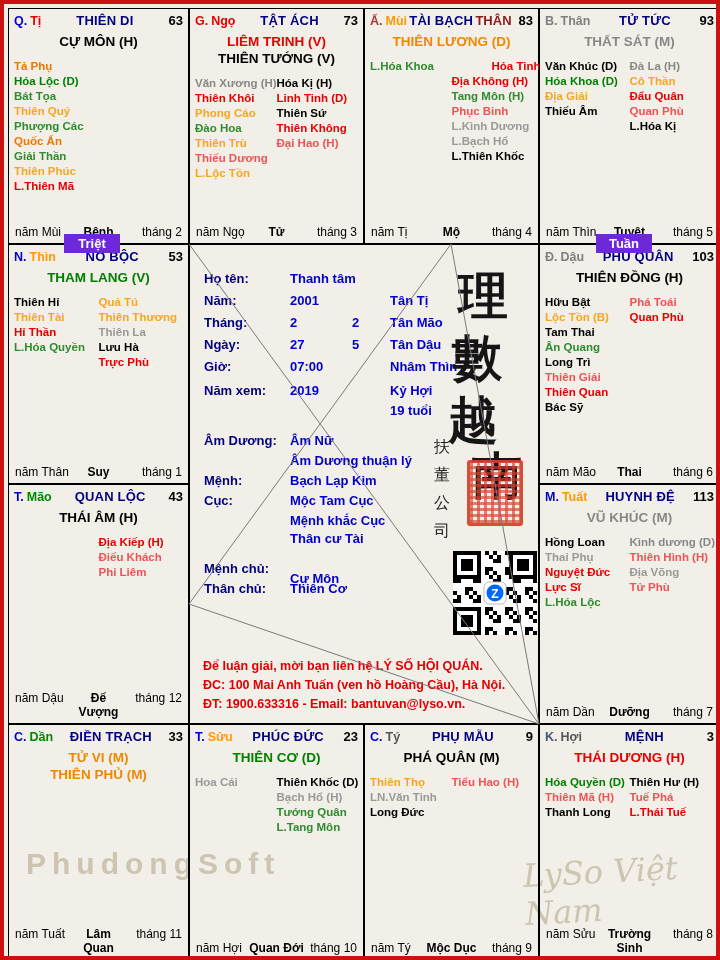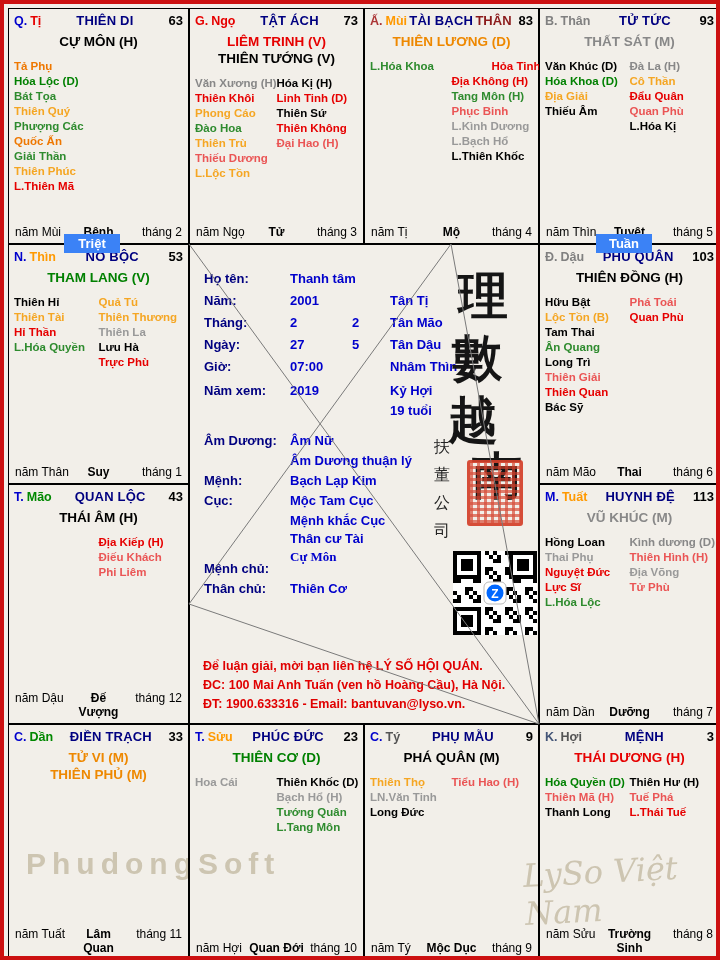--- a/index.html
+++ b/index.html
@@ -27,21 +27,21 @@
   .calli-col{position:absolute;left:262px;top:20px;width:62px;text-align:center;font-size:50px;line-height:62px;font-family:"DejaVu Serif",serif;font-weight:bold;color:#151515;}
   .calli-col span{display:block;}
   .calli-col span:nth-child(2){transform:translateX(-6px);}
   .calli-col span:nth-child(3){transform:translateX(-10px);}
   .calli-col span:nth-child(4){transform:translate(14px,-6px);}
   .company-col{position:absolute;left:242px;top:188px;width:20px;text-align:center;font-size:16px;line-height:28px;font-family:"DejaVu Serif",serif;color:#222;}
   .company-col span{display:block;}
   .seal{position:absolute;left:277px;top:215px;width:56px;height:66px;border:3px solid #d4402a;border-radius:3px;opacity:.92;box-sizing:border-box;
         background:repeating-linear-gradient(0deg,rgba(212,64,42,.7) 0 3px,rgba(212,64,42,0) 3px 6px),repeating-linear-gradient(90deg,rgba(212,64,42,.7) 0 3px,rgba(212,64,42,0) 3px 7px);}
   .qr{position:absolute;left:263px;top:306px;width:84px;height:84px;}
-  .badge{position:absolute;background:#3b82f6;color:#fff;font-weight:bold;font-size:13px;text-align:center;width:56px;height:19px;line-height:19px;z-index:6;}
+  .badge{position:absolute;background:#6d28d9;color:#fff;font-weight:bold;font-size:13px;text-align:center;width:56px;height:19px;line-height:19px;z-index:6;}
   .lines{position:absolute;left:0;top:0;width:720px;height:960px;pointer-events:none;z-index:4;}
   .wm{position:absolute;pointer-events:none;mix-blend-mode:multiply;color:#d8d2c2;z-index:3;}
   .wm1{left:22px;top:843px;font-size:30px;font-weight:800;letter-spacing:6px;}
   .wm2{left:520px;top:848px;font-size:32px;font-style:italic;font-family:"DejaVu Serif",serif;transform:rotate(-3deg);}
 </style>
 </head>
 <body>
 
 <div class="wrap">
   <div id="palaces">
@@ -413,21 +413,21 @@
       <div class="info-label" style="left: 14px; top: 188px;">Âm Dương:</div>
       <div class="info-val" style="left: 100px; top: 188px;">Âm Nữ</div>
       <div class="info-val" style="left: 100px; top: 208px;">Âm Dương thuận lý</div>
       <div class="info-label" style="left: 14px; top: 228px;">Mệnh:</div>
       <div class="info-val" style="left: 100px; top: 228px;">Bạch Lạp Kim</div>
       <div class="info-label" style="left: 14px; top: 248px;">Cục:</div>
       <div class="info-val" style="left: 100px; top: 248px;">Mộc Tam Cục</div>
       <div class="info-val" style="left: 100px; top: 268px;">Mệnh khắc Cục</div>
       <div class="info-val" style="left: 100px; top: 286px;">Thân cư Tài</div>
       <div class="info-label" style="left: 14px; top: 316px;">Mệnh chủ:</div>
-      <div class="info-val" style="left: 100px; top: 304px; font-family: Liberation Serif, serif;">Cự Môn</div>
+      <div class="info-val" style="left: 100px; top: 326px;">Cự Môn</div>
       <div class="info-label" style="left: 14px; top: 336px;">Thân chủ:</div>
       <div class="info-val" style="left: 100px; top: 336px;">Thiên Cơ</div>
       <div class="contact" style="top: 414px;">Để luận giải, mời bạn liên hệ LÝ SỐ HỘI QUÁN.</div>
       <div class="contact" style="top: 433px;">ĐC: 100 Mai Anh Tuấn (ven hồ Hoàng Cầu), Hà Nội.</div>
       <div class="contact" style="top: 452px;">ĐT: 1900.633316 - Email: bantuvan@lyso.vn.</div>
       <div class="calli-col">
         <span>理</span>
         <span>數</span>
         <span>越</span>
         <span>南</span>

